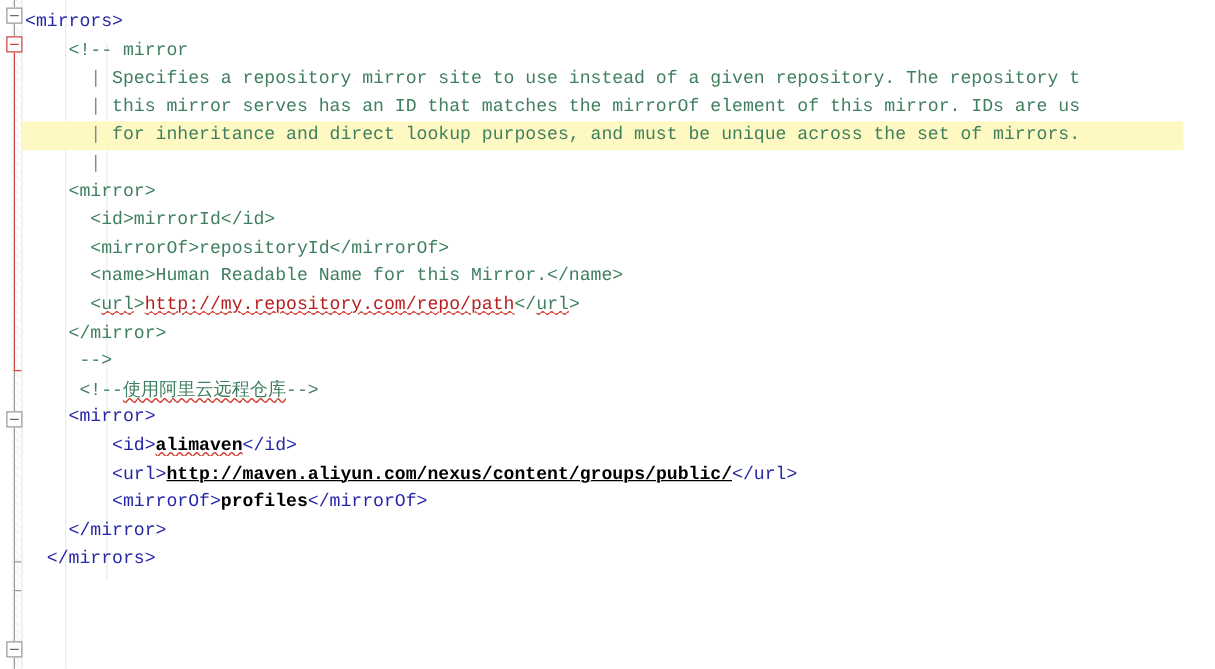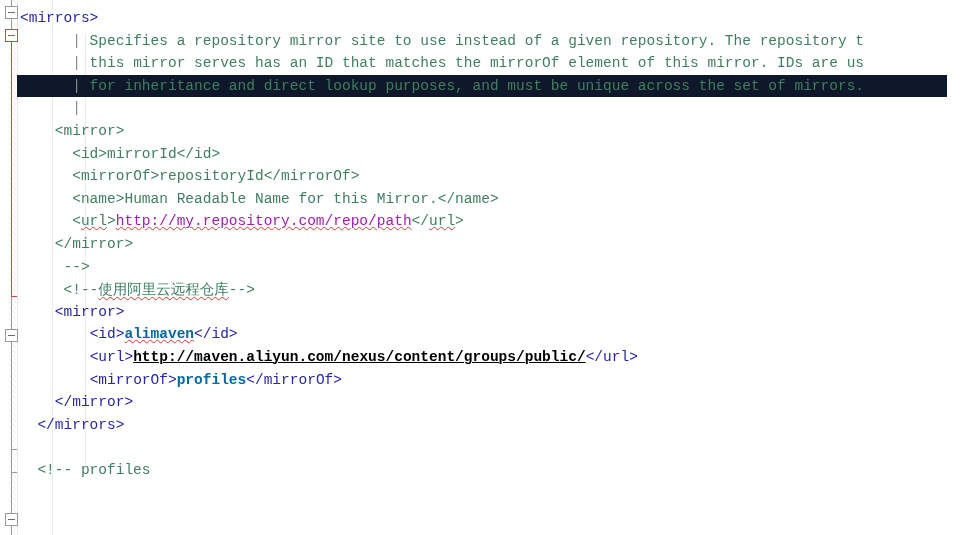--- a/index.html
+++ b/index.html
@@ -33,31 +33,31 @@
   .fold-box.red:after{background:#d14545;}
   .fold-tick{position:absolute;left:11px;width:6px;height:1px;background:#9a9a9a;}
   .fold-tick.red{background:#d14545;left:11px;}
 
   
   .code{position:absolute;left:17px;top:0;width:930px;height:535px;overflow:hidden;}
   .line{
     position:relative;height:22.6px;white-space:pre;
     padding-left:3px;box-sizing:border-box;
   }
-  .line.hl{background:#0f172a;}
+  .line.hl{background:#fef9c3;}
   .indent-guide{
     position:absolute;top:0;width:1px;height:535px;background:#ececec;
   }
   
   .tag{color:#2626a8;}
   .cmt{color:#3f7f5f;}
   .cmt-gray{color:#808e87;}
-  .val{color:#0369a1;font-weight:bold;}
+  .val{color:#000000;font-weight:bold;}
   .valu{color:#000000;font-weight:bold;text-decoration:underline;text-decoration-thickness:1px;}
-  .link{color:#a21caf;text-decoration:underline;text-decoration-thickness:1px;}
+  .link{color:#b91c1c;text-decoration:underline;text-decoration-thickness:1px;}
   .sp{
     text-decoration:underline;
     text-decoration-style:wavy;
     text-decoration-color:#d43c2e;
     text-decoration-thickness:1px;
     text-underline-offset:1px;
   }
   .spg{
     text-decoration:underline;
     text-decoration-style:wavy;
@@ -100,20 +100,21 @@
 
   <div class="code">
 
     <div class="indent-guide" style="left:35px;"></div>
     <div class="indent-guide" style="left:68px;top:34px;height:430px;"></div>
 
     <div class="topcut"></div>
 
     <div class="line" style="margin-top:7px;"><span class="tag">&lt;mirrors&gt;</span></div>
 
+    <div class="line">    <span class="cmt">&lt;!-- mirror</span></div>
 
     <div class="line">      <span class="cmt-gray">|</span><span class="cmt"> Specifies a repository mirror site to use instead of a given repository. The repository t</span></div>
 
     <div class="line">      <span class="cmt-gray">|</span><span class="cmt"> this mirror serves has an ID that matches the mirrorOf element of this mirror. IDs are us</span></div>
 
     <div class="line hl">      <span class="cmt-gray">|</span><span class="cmt"> for inheritance and direct lookup purposes, and must be unique across the set of mirrors.</span></div>
 
     <div class="line">      <span class="cmt-gray">|</span></div>
 
     <div class="line">    <span class="cmt">&lt;mirror&gt;</span></div>
@@ -140,16 +141,15 @@
     <div class="line">        <span class="tag">&lt;url&gt;</span><span class="valu">http://maven.aliyun.com/nexus/content/groups/public/</span><span class="tag">&lt;/url&gt;</span></div>
 
     <div class="line">        <span class="tag">&lt;mirrorOf&gt;</span><span class="val">profiles</span><span class="tag">&lt;/mirrorOf&gt;</span></div>
 
     <div class="line">    <span class="tag">&lt;/mirror&gt;</span></div>
 
     <div class="line">  <span class="tag">&lt;/mirrors&gt;</span></div>
 
     <div class="line"></div>
 
-    <div class="line">  <span class="cmt">&lt;!-- profiles</span></div>
 
   </div>
 </div>
 
 </body></html>

